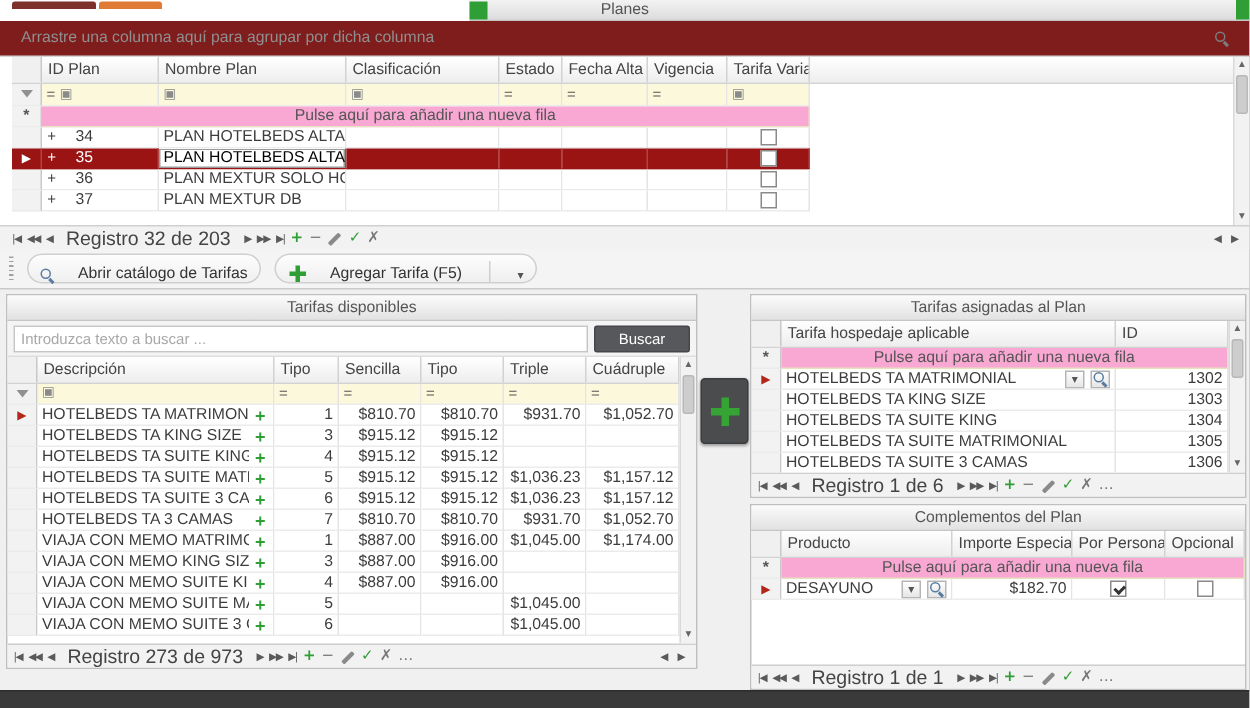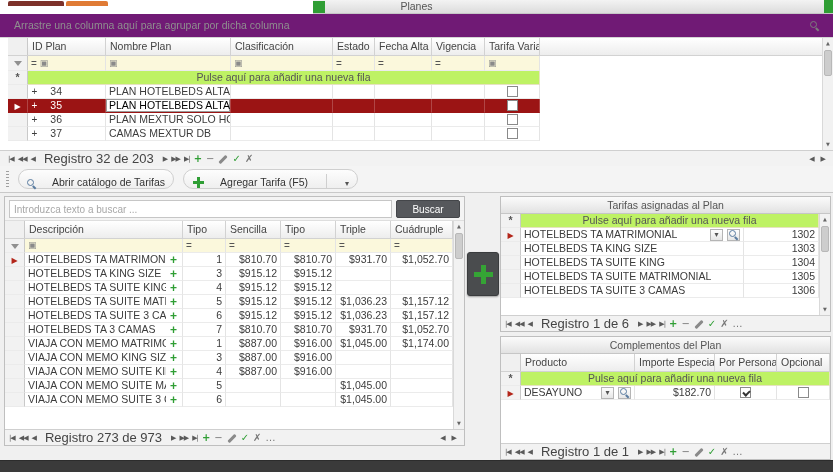--- a/index.html
+++ b/index.html
@@ -9,42 +9,42 @@
   
   #planes-header{position:absolute;left:0;top:0;width:833px;height:14px;background:linear-gradient(#f3f3f3,#dcdcdc);border-bottom:1px solid #c6c6c6;text-align:center}
   #planes-title{line-height:13px;color:#555}
   #tabstrip{position:absolute;left:0;top:0;width:313px;height:14px;background:#ffffff}
   #tab1{position:absolute;left:8px;top:1px;width:56px;height:5px;background:#7d312a;border-radius:2px 2px 0 0}
   #tab2{position:absolute;left:66px;top:1px;width:42px;height:5px;background:#e07b35;border-radius:2px 2px 0 0}
   #grnsq1{position:absolute;left:313px;top:1px;width:12px;height:12px;background:#2f9e34}
   #grnsq2{position:absolute;right:0;top:0;width:9px;height:13px;background:#2f9e34}
 
   
-  #grouprow{position:absolute;left:0;top:14px;width:833px;height:24px;background:#701a75;border-bottom:1px solid #d5d5d5}
+  #grouprow{position:absolute;left:0;top:14px;width:833px;height:24px;background:#7f1d1d;border-bottom:1px solid #d5d5d5}
   #grouprow .ghint{position:absolute;left:14px;top:0;line-height:23px;color:#8f8f8f}
   #grouprow .mag-lg{position:absolute;right:12px;top:7px}
 
   
   .hrow{display:flex;background:linear-gradient(#ffffff,#ededed);border-bottom:1px solid #d2d2d2}
   .hcell{height:17px;line-height:16px;padding:0 4px;border-right:1px solid #d2d2d2;color:#444;overflow:hidden;white-space:nowrap;flex:none}
   .hcell.ind{width:20px;padding:0;border-right:1px solid #c9c9c9;background:#f0f0f0}
   .hcell.fill{flex:1;border-right:none}
   .grow,.frow,.nrow{display:flex}
   .cell{height:14px;line-height:13px;padding:0 3px;border-right:1px solid #e4e4e4;border-bottom:1px solid #ebebeb;overflow:hidden;white-space:nowrap;flex:none;background:#fff}
   .ind{width:20px;background:#f2f2f2;border-right:1px solid #c9c9c9;text-align:center;padding:0}
   .fill{flex:1;border-right:none;border-bottom:none;background:transparent}
   .num{text-align:right}
   .center{display:flex;align-items:center;justify-content:center;padding:0}
   .f15{height:15px}
   .fcell{background:#fbf8dc;display:flex;align-items:center;gap:3px}
   .feq{font-size:10px;color:#555}
   .fbox{font-family:"DejaVu Sans",sans-serif;font-size:9px;color:#8a8a8a;line-height:9px}
   .funnel{display:inline-block;width:0;height:0;border-left:4px solid transparent;border-right:4px solid transparent;border-top:5px solid #909090;margin-top:4px}
   .star{color:#555;font-weight:bold}
-  .nr-body{height:14px;line-height:13px;background:#bef264;border-bottom:1px solid #e6e2c0;border-right:1px solid #e6e2c0;text-align:center;color:#555;flex:none;overflow:hidden}
+  .nr-body{height:14px;line-height:13px;background:#f9a8d4;border-bottom:1px solid #e6e2c0;border-right:1px solid #e6e2c0;text-align:center;color:#555;flex:none;overflow:hidden}
   .w512{width:512px}.w298{width:298px}.w309{width:309px}
   .farrow{color:#b3261a;font-family:"DejaVu Sans",sans-serif;font-size:8px;line-height:13px}
   .editing{box-shadow:inset 0 0 0 1px #9a9a9a}
   .cb{width:11px;height:11px;border:1px solid #8a8a8a;background:#fff;position:relative;display:inline-block}
   .cb.checked::after{content:"";position:absolute;left:2px;top:2px;width:5px;height:3px;border-left:2px solid #333;border-bottom:2px solid #333;transform:rotate(-45deg)}
 
   
   .c-id{width:78px}.c-nombre{width:125px}.c-clasif{width:102px}.c-estado{width:42px}.c-fecha{width:57px}.c-vig{width:53px}.c-tarifa{width:55px}
   .idflex{display:flex;align-items:center;gap:2px;padding:0 2px}
   .expand{width:9px;text-align:center;font-size:10px}
@@ -238,21 +238,21 @@
               <span class="cb"></span>
             </div>
             <div class="cell fill"></div>
           </div>
           <div class="grow">
             <div class="cell ind"></div>
             <div class="cell c-id idflex">
               <span class="expand">+</span>
               <span class="pnum">37</span>
             </div>
-            <div class="cell c-nombre"><span>CAMAS MEXTUR DB</span></div>
+            <div class="cell c-nombre"><span>PLAN MEXTUR DB</span></div>
             <div class="cell c-clasif"></div>
             <div class="cell c-estado"></div>
             <div class="cell c-fecha"></div>
             <div class="cell c-vig"></div>
             <div class="cell c-tarifa center">
               <span class="cb"></span>
             </div>
             <div class="cell fill"></div>
           </div>
         </div>
@@ -294,20 +294,21 @@
       <span class="plusico"></span>
       <span>Agregar Tarifa (F5)</span>
       <span class="tsep"></span>
       <span class="dd">▾</span>
     </span>
   </div>
 
   <div id="bottom">
 
     <div class="panel" id="lpanel">
+      <div class="ptitle">Tarifas disponibles</div>
       <div class="searchrow">
         <input class="searchbox" placeholder="Introduzca texto a buscar ..." style="">
         <button class="buscar">Buscar</button>
       </div>
       <div class="gridwrap">
         <div class="hrow">
           <div class="hcell ind"></div>
           <div class="hcell l-desc">Descripción</div>
           <div class="hcell l-tipo">Tipo</div>
           <div class="hcell l-sen">Sencilla</div>
@@ -499,20 +500,25 @@
       </div>
     </div>
 
     <div id="bigplus">
       <span class="bigplus-ico"></span>
     </div>
 
     <div class="panel" id="rtop">
       <div class="ptitle">Tarifas asignadas al Plan</div>
       <div class="gridwrap">
+        <div class="hrow">
+          <div class="hcell ind"></div>
+          <div class="hcell r-tarifa">Tarifa hospedaje aplicable</div>
+          <div class="hcell r-id">ID</div>
+        </div>
         <div class="nrow">
           <div class="cell ind"><span class="star">*</span></div>
           <div class="nr-body w298">Pulse aquí para añadir una nueva fila</div>
         </div>
         <div id="asignadas-rows">
             <div class="grow">
               <div class="cell ind"><span class="farrow">▶</span></div>
               <div class="cell r-tarifa descflex">
                 <span class="dtext">HOTELBEDS TA MATRIMONIAL</span>
                 <span class="ebtn">

